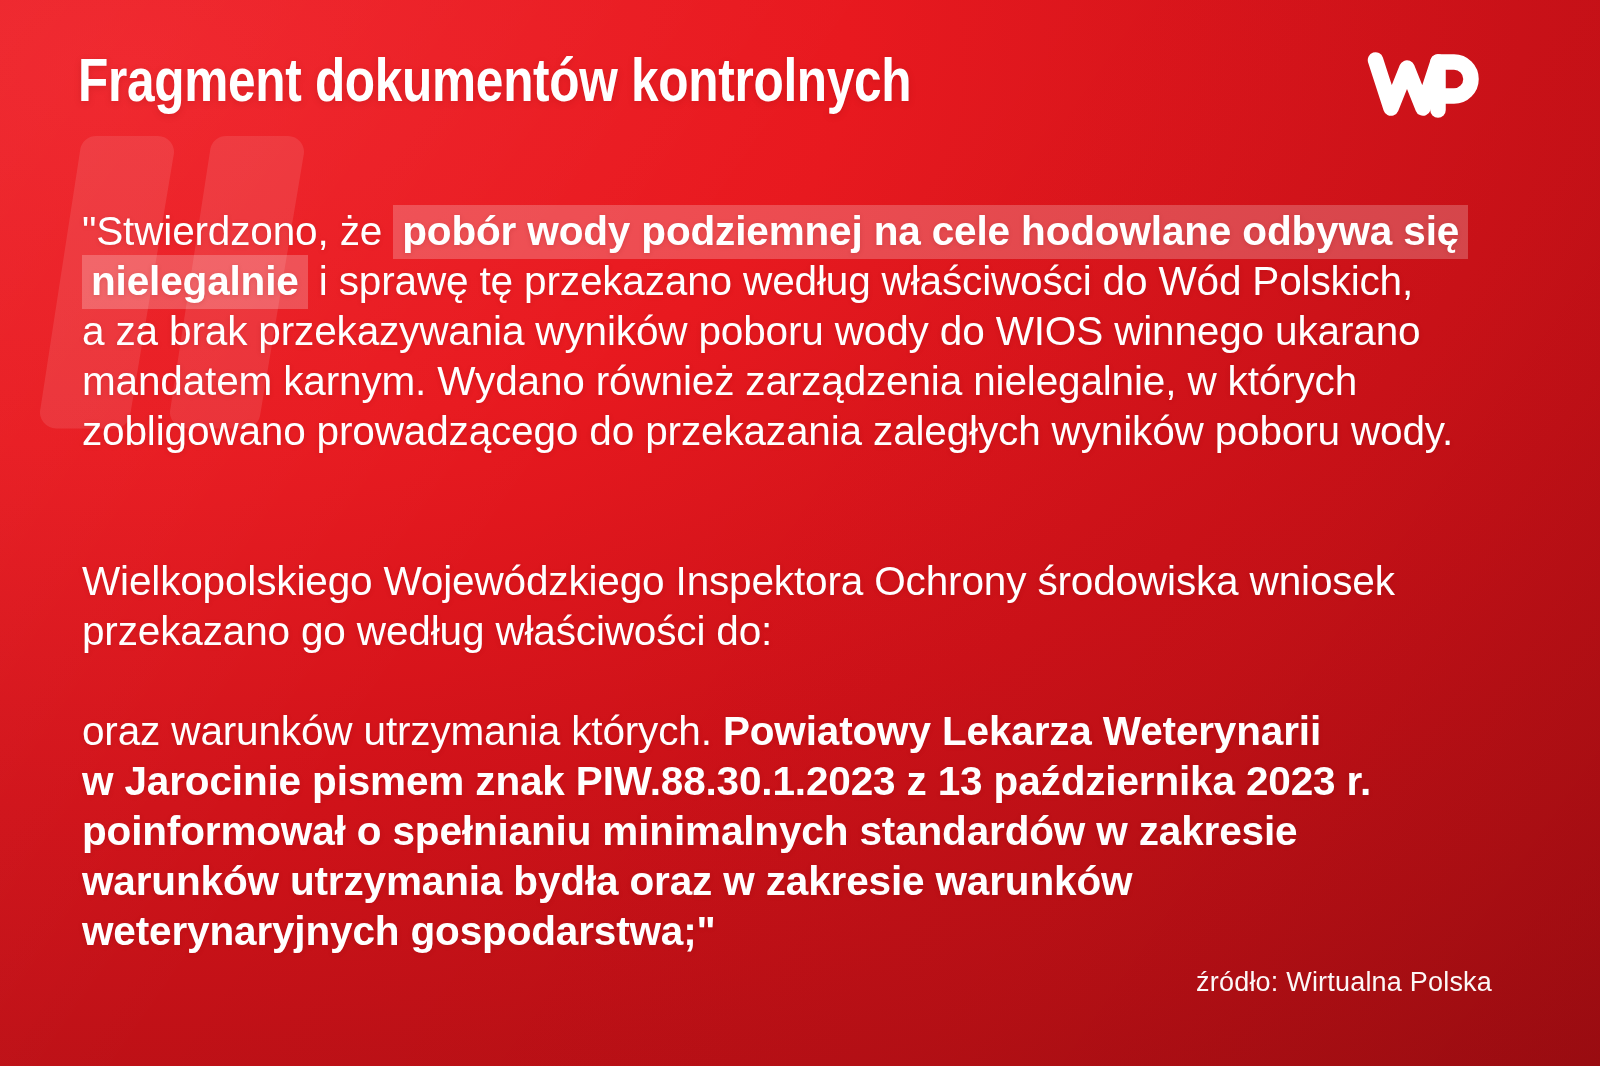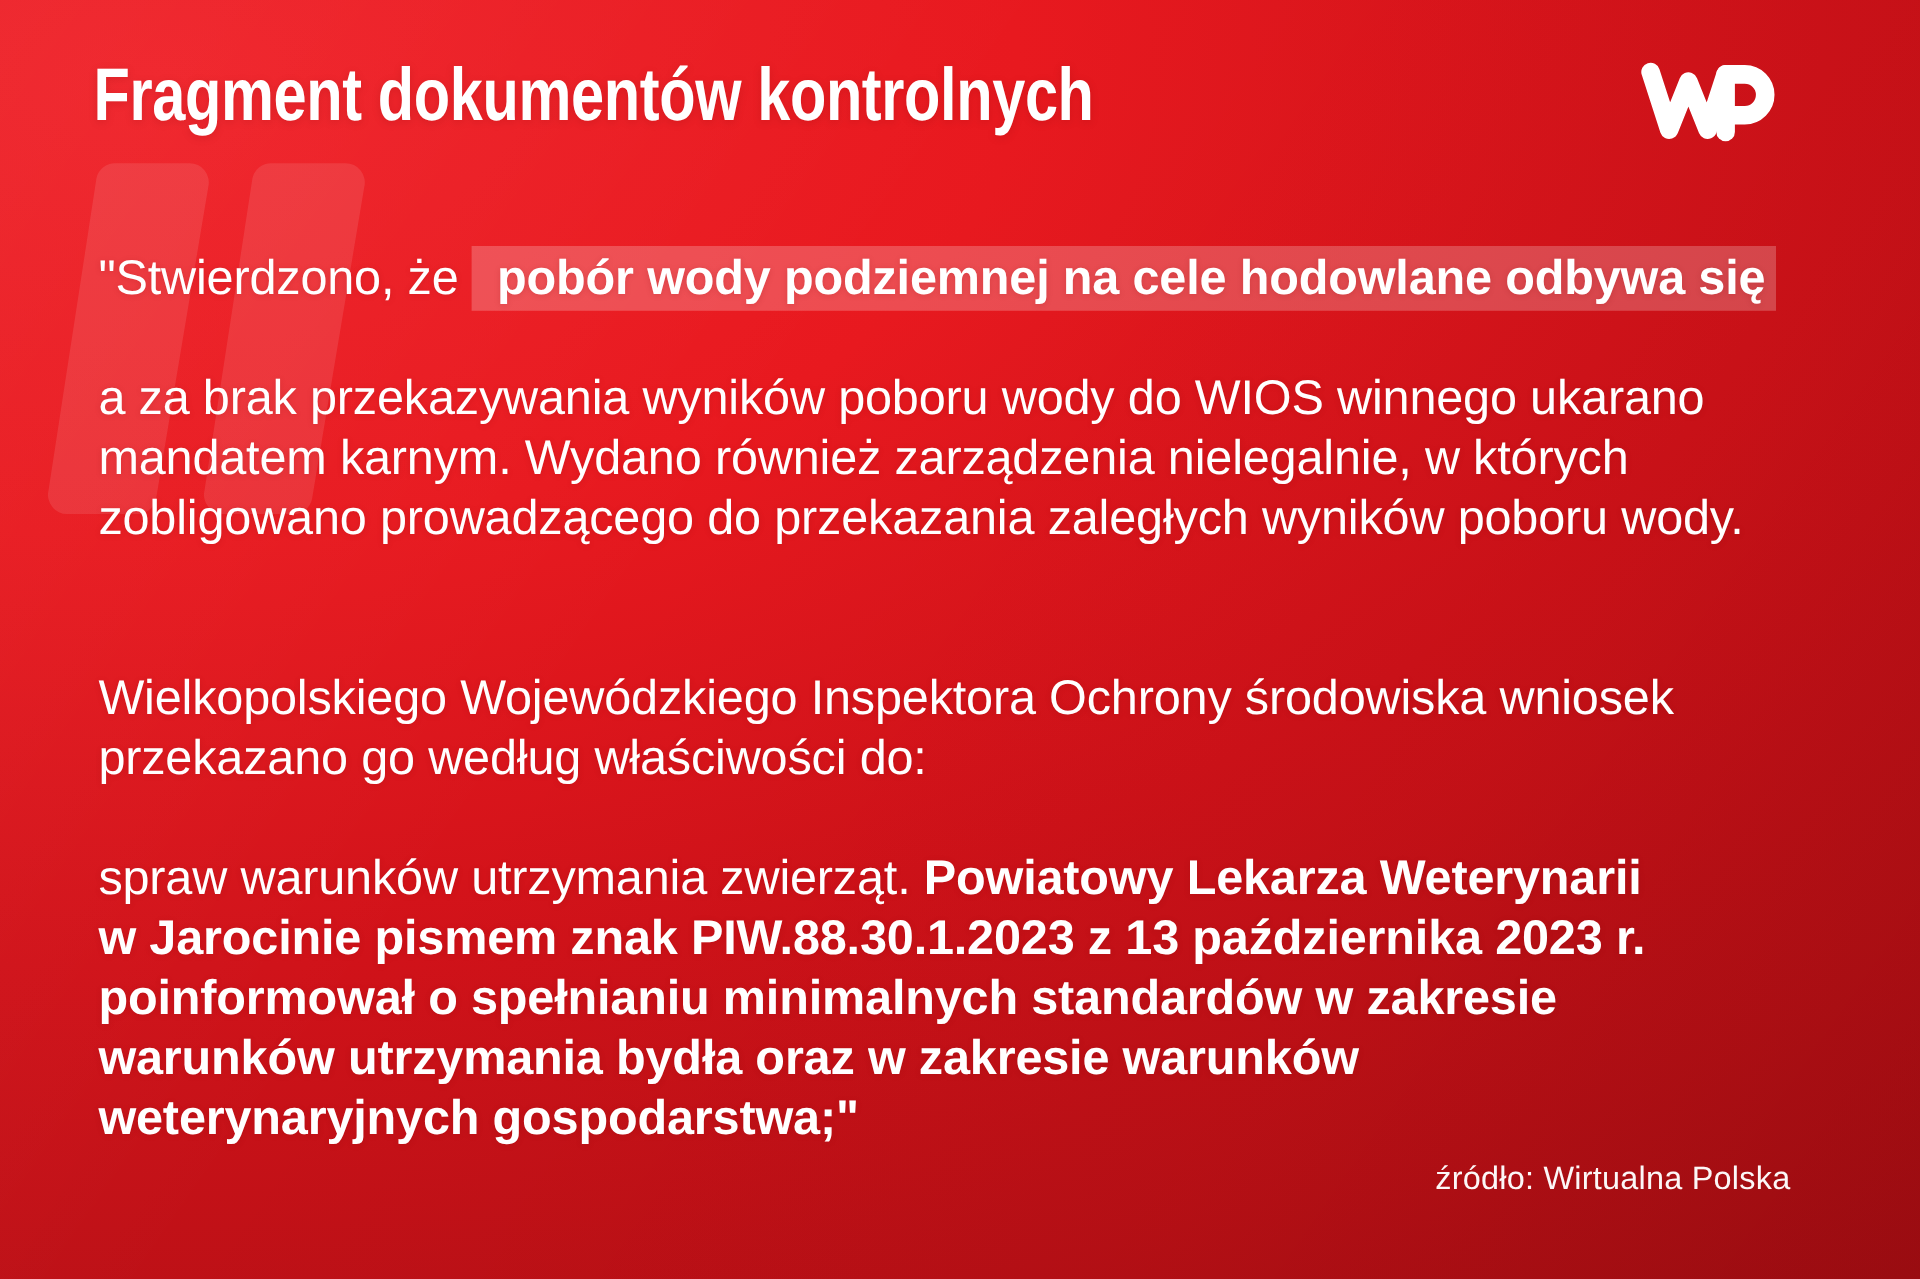--- a/index.html
+++ b/index.html
@@ -90,21 +90,21 @@
     text-shadow: 0 1px 5px rgba(120,0,5,0.16);
   }
   .body-copy p { margin: 0; }
   .para-gap { height: 50px; }
 
   .line { white-space: nowrap; }
 
   .hl {
     background: rgba(255,255,255,0.225);
     font-weight: 700;
-    padding: 3px 9px 5px 21px;
+    padding: 3px 9px 5px 9px;
     box-decoration-break: clone;
     -webkit-box-decoration-break: clone;
   }
   .bold { font-weight: 700; }
 
   
   .source {
     position: absolute;
     right: 108px;
     bottom: 68px;
@@ -143,34 +143,34 @@
         </g>
         <path d="M74 14 h14 a17 17 0 0 1 0 34 h-14" fill="none" stroke="#ffffff" stroke-width="15.5" stroke-linecap="round" stroke-linejoin="round"></path>
       </svg>
     </div>
   </div>
 
   <div class="body-copy">
 
     <p>
       <span class="line"><span>"Stwierdzono, że </span><span class="hl">pobór wody podziemnej na cele hodowlane odbywa się</span></span><br>
-      <br>
+      <span class="line"><span class="hl">nielegalnie</span><span> i sprawę tę przekazano według właściwości do Wód Polskich,</span></span><br>
       <span class="line">a za brak przekazywania wyników poboru wody do WIOS winnego ukarano</span><br>
       <span class="line">mandatem karnym. Wydano również zarządzenia nielegalnie, w których</span><br>
       <span class="line">zobligowano prowadzącego do przekazania zaległych wyników poboru wody.</span>
     </p>
 
     <div class="para-gap"></div>
 
     <p>
       <br>
       <span class="line">Wielkopolskiego Wojewódzkiego Inspektora Ochrony środowiska wniosek</span><br>
       <span class="line">przekazano go według właściwości do:</span><br>
       <br>
-      <span class="line"><span>spraw warunków utrzymania zwierząt. </span><span class="bold">Powiatowy Lekarza Weterynarii</span></span><br>
+      <span class="line"><span>oraz warunków utrzymania których. </span><span class="bold">Powiatowy Lekarza Weterynarii</span></span><br>
       <span class="line bold">w Jarocinie pismem znak PIW.88.30.1.2023 z 13 października 2023 r.</span><br>
       <span class="line bold">poinformował o spełnianiu minimalnych standardów w zakresie</span><br>
       <span class="line bold">warunków utrzymania bydła oraz w zakresie warunków</span><br>
       <span class="line bold">weterynaryjnych gospodarstwa;"</span>
     </p>
 
   </div>
 
   <div class="source">źródło: Wirtualna Polska</div>
 

